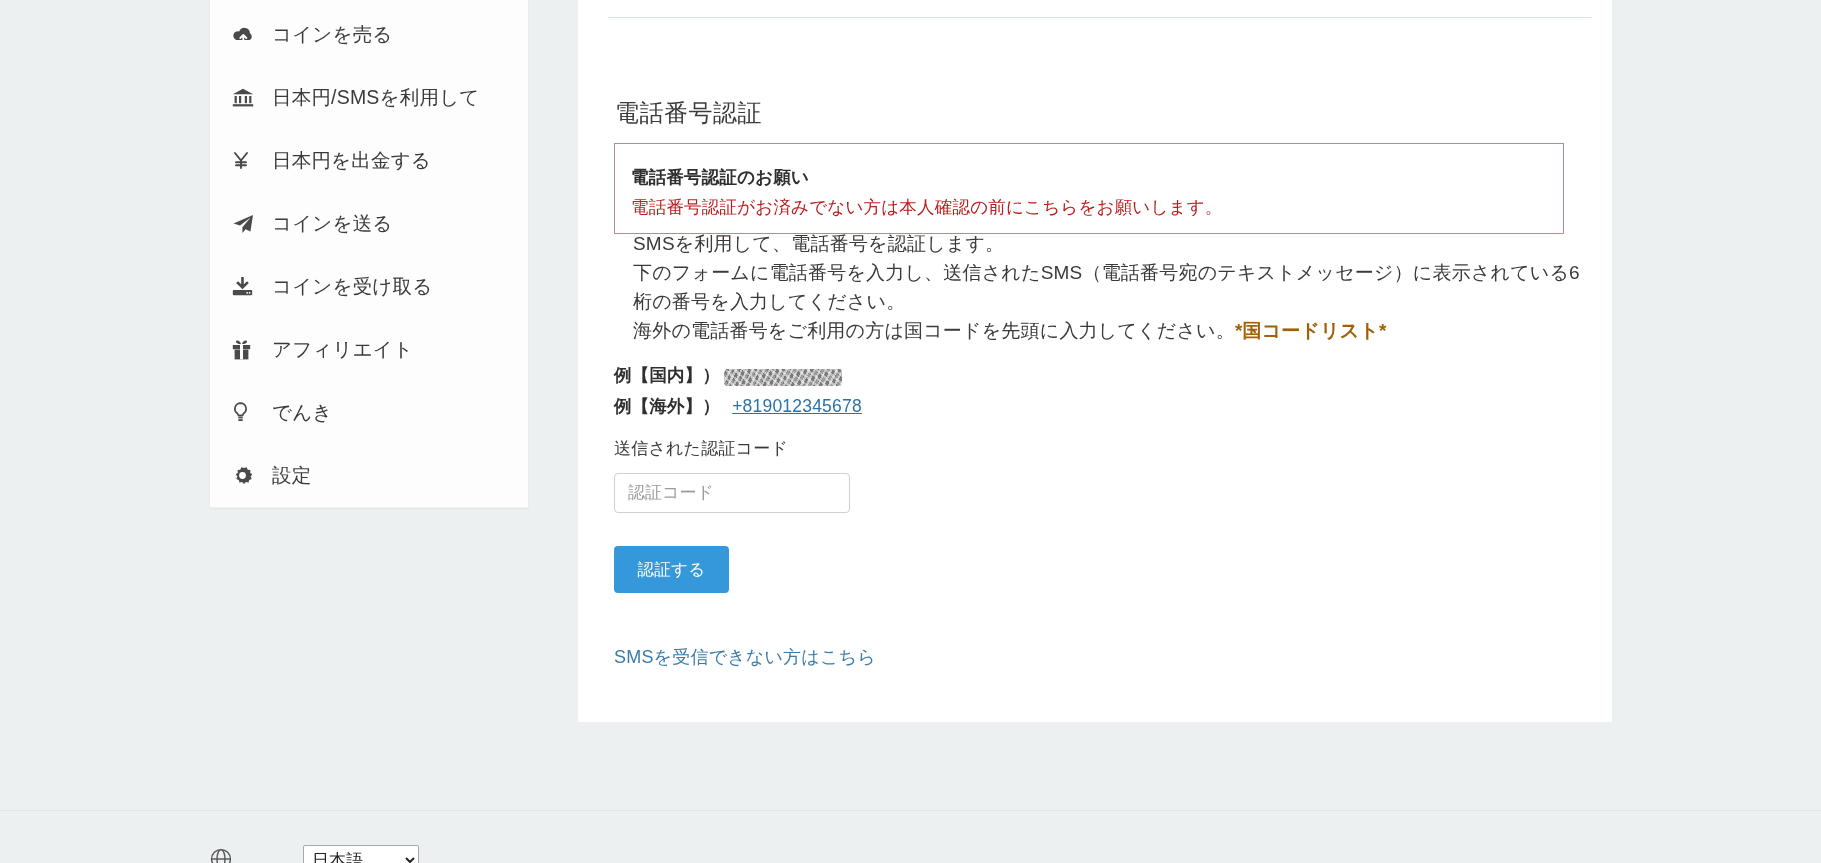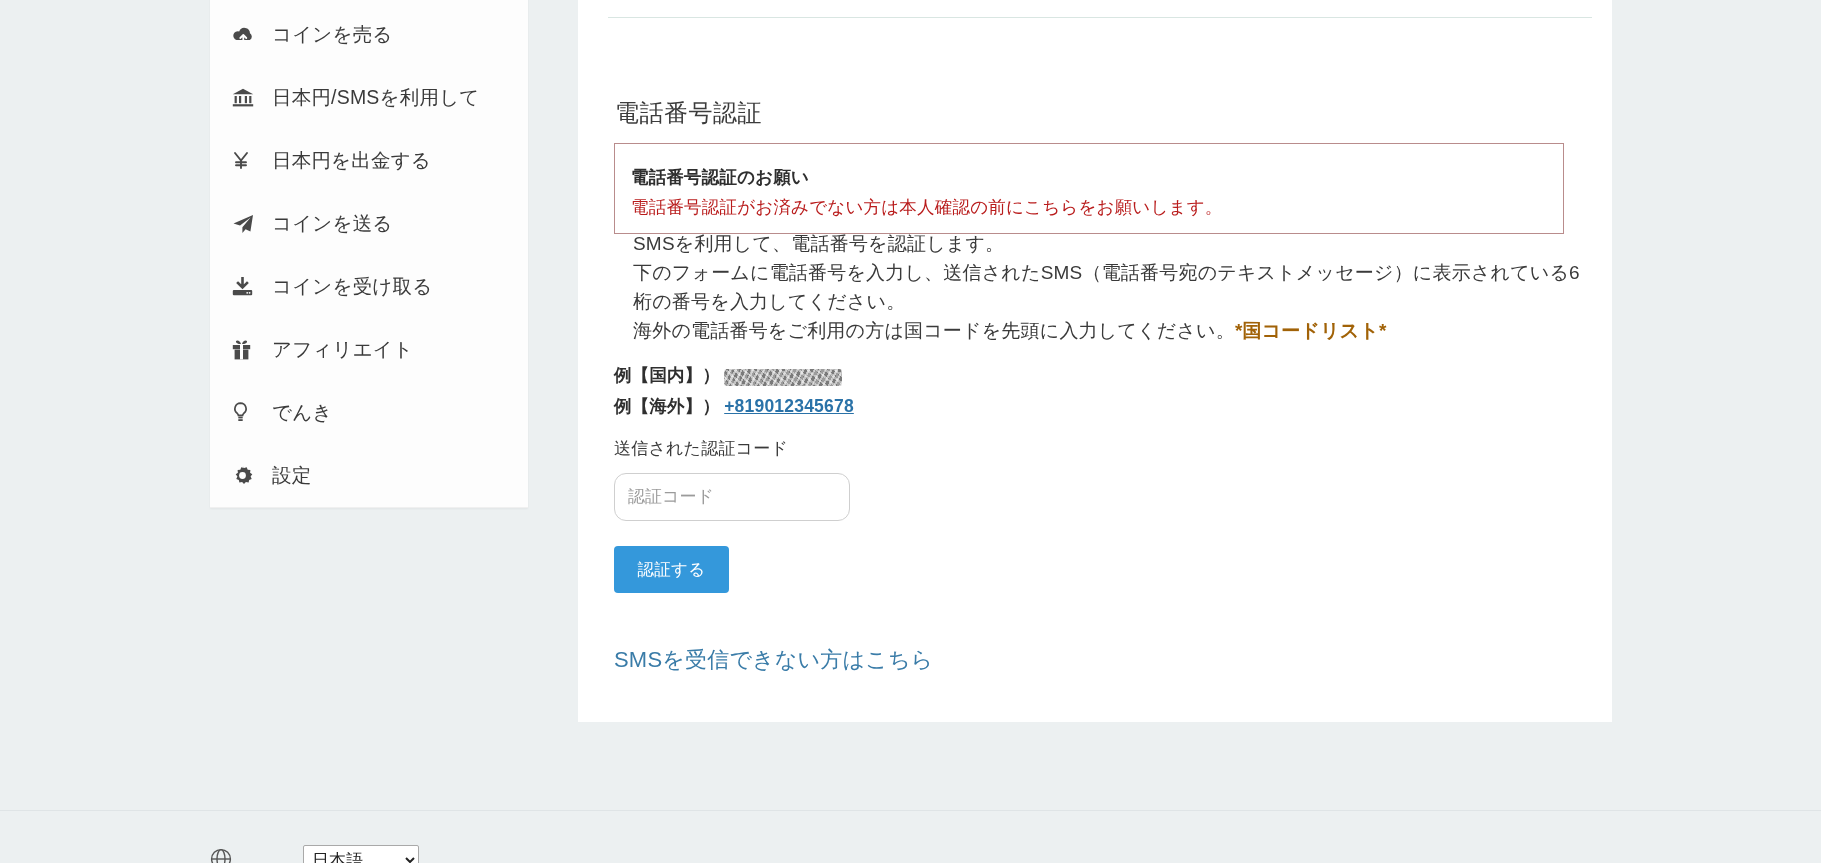--- a/index.html
+++ b/index.html
@@ -166,42 +166,42 @@
     background:
       repeating-linear-gradient(117deg, rgba(255,255,255,0.55) 0 2px, rgba(255,255,255,0) 2px 5px),
       repeating-linear-gradient(41deg, rgba(255,255,255,0.45) 0 2px, rgba(255,255,255,0) 2px 6px),
       repeating-linear-gradient(83deg, rgba(160,160,160,0.8) 0 3px, rgba(120,120,120,0.9) 3px 7px),
       #8d8d8d;
     overflow: hidden;
   }
   a.phone-link {
     color: #2a72a8;
     text-decoration: underline;
-    font-weight: bold;
-    margin-left: 4px;
+    font-weight: normal;
+    margin-left: 12px;
   }
 
   
   .field-label {
     position: absolute;
     left: 614px;
     top: 437px;
     font-size: 17px;
     color: #3a3a3a;
     letter-spacing: 0.2px;
   }
   #code-input {
     position: absolute;
     left: 614px;
     top: 473px;
     width: 236px;
-    height: 48px;
+    height: 40px;
     box-sizing: border-box;
     border: 1px solid #cfcfcf;
-    border-radius: 12px;
+    border-radius: 4px;
     padding: 0 13px;
     font-size: 17px;
     color: #0f172a;
     font-family: "Liberation Sans", "DejaVu Sans", sans-serif;
     background: #ffffff;
     outline: none;
   }
   #code-input::placeholder { color: #9b9b9b; }
 
   #verify-button {
@@ -217,21 +217,21 @@
     font-size: 16.5px;
     font-family: Liberation Sans, sans-serif;
     cursor: pointer;
     letter-spacing: 0.3px;
   }
 
   #sms-help-link {
     position: absolute;
     left: 614px;
     top: 645px;
-    font-size: 22px;
+    font-size: 18px;
     color: #3a7ca8;
     text-decoration: none;
     letter-spacing: 0.2px;
   }
 
   
   #footer-rule {
     position: absolute;
     left: 0;
     top: 810px;

